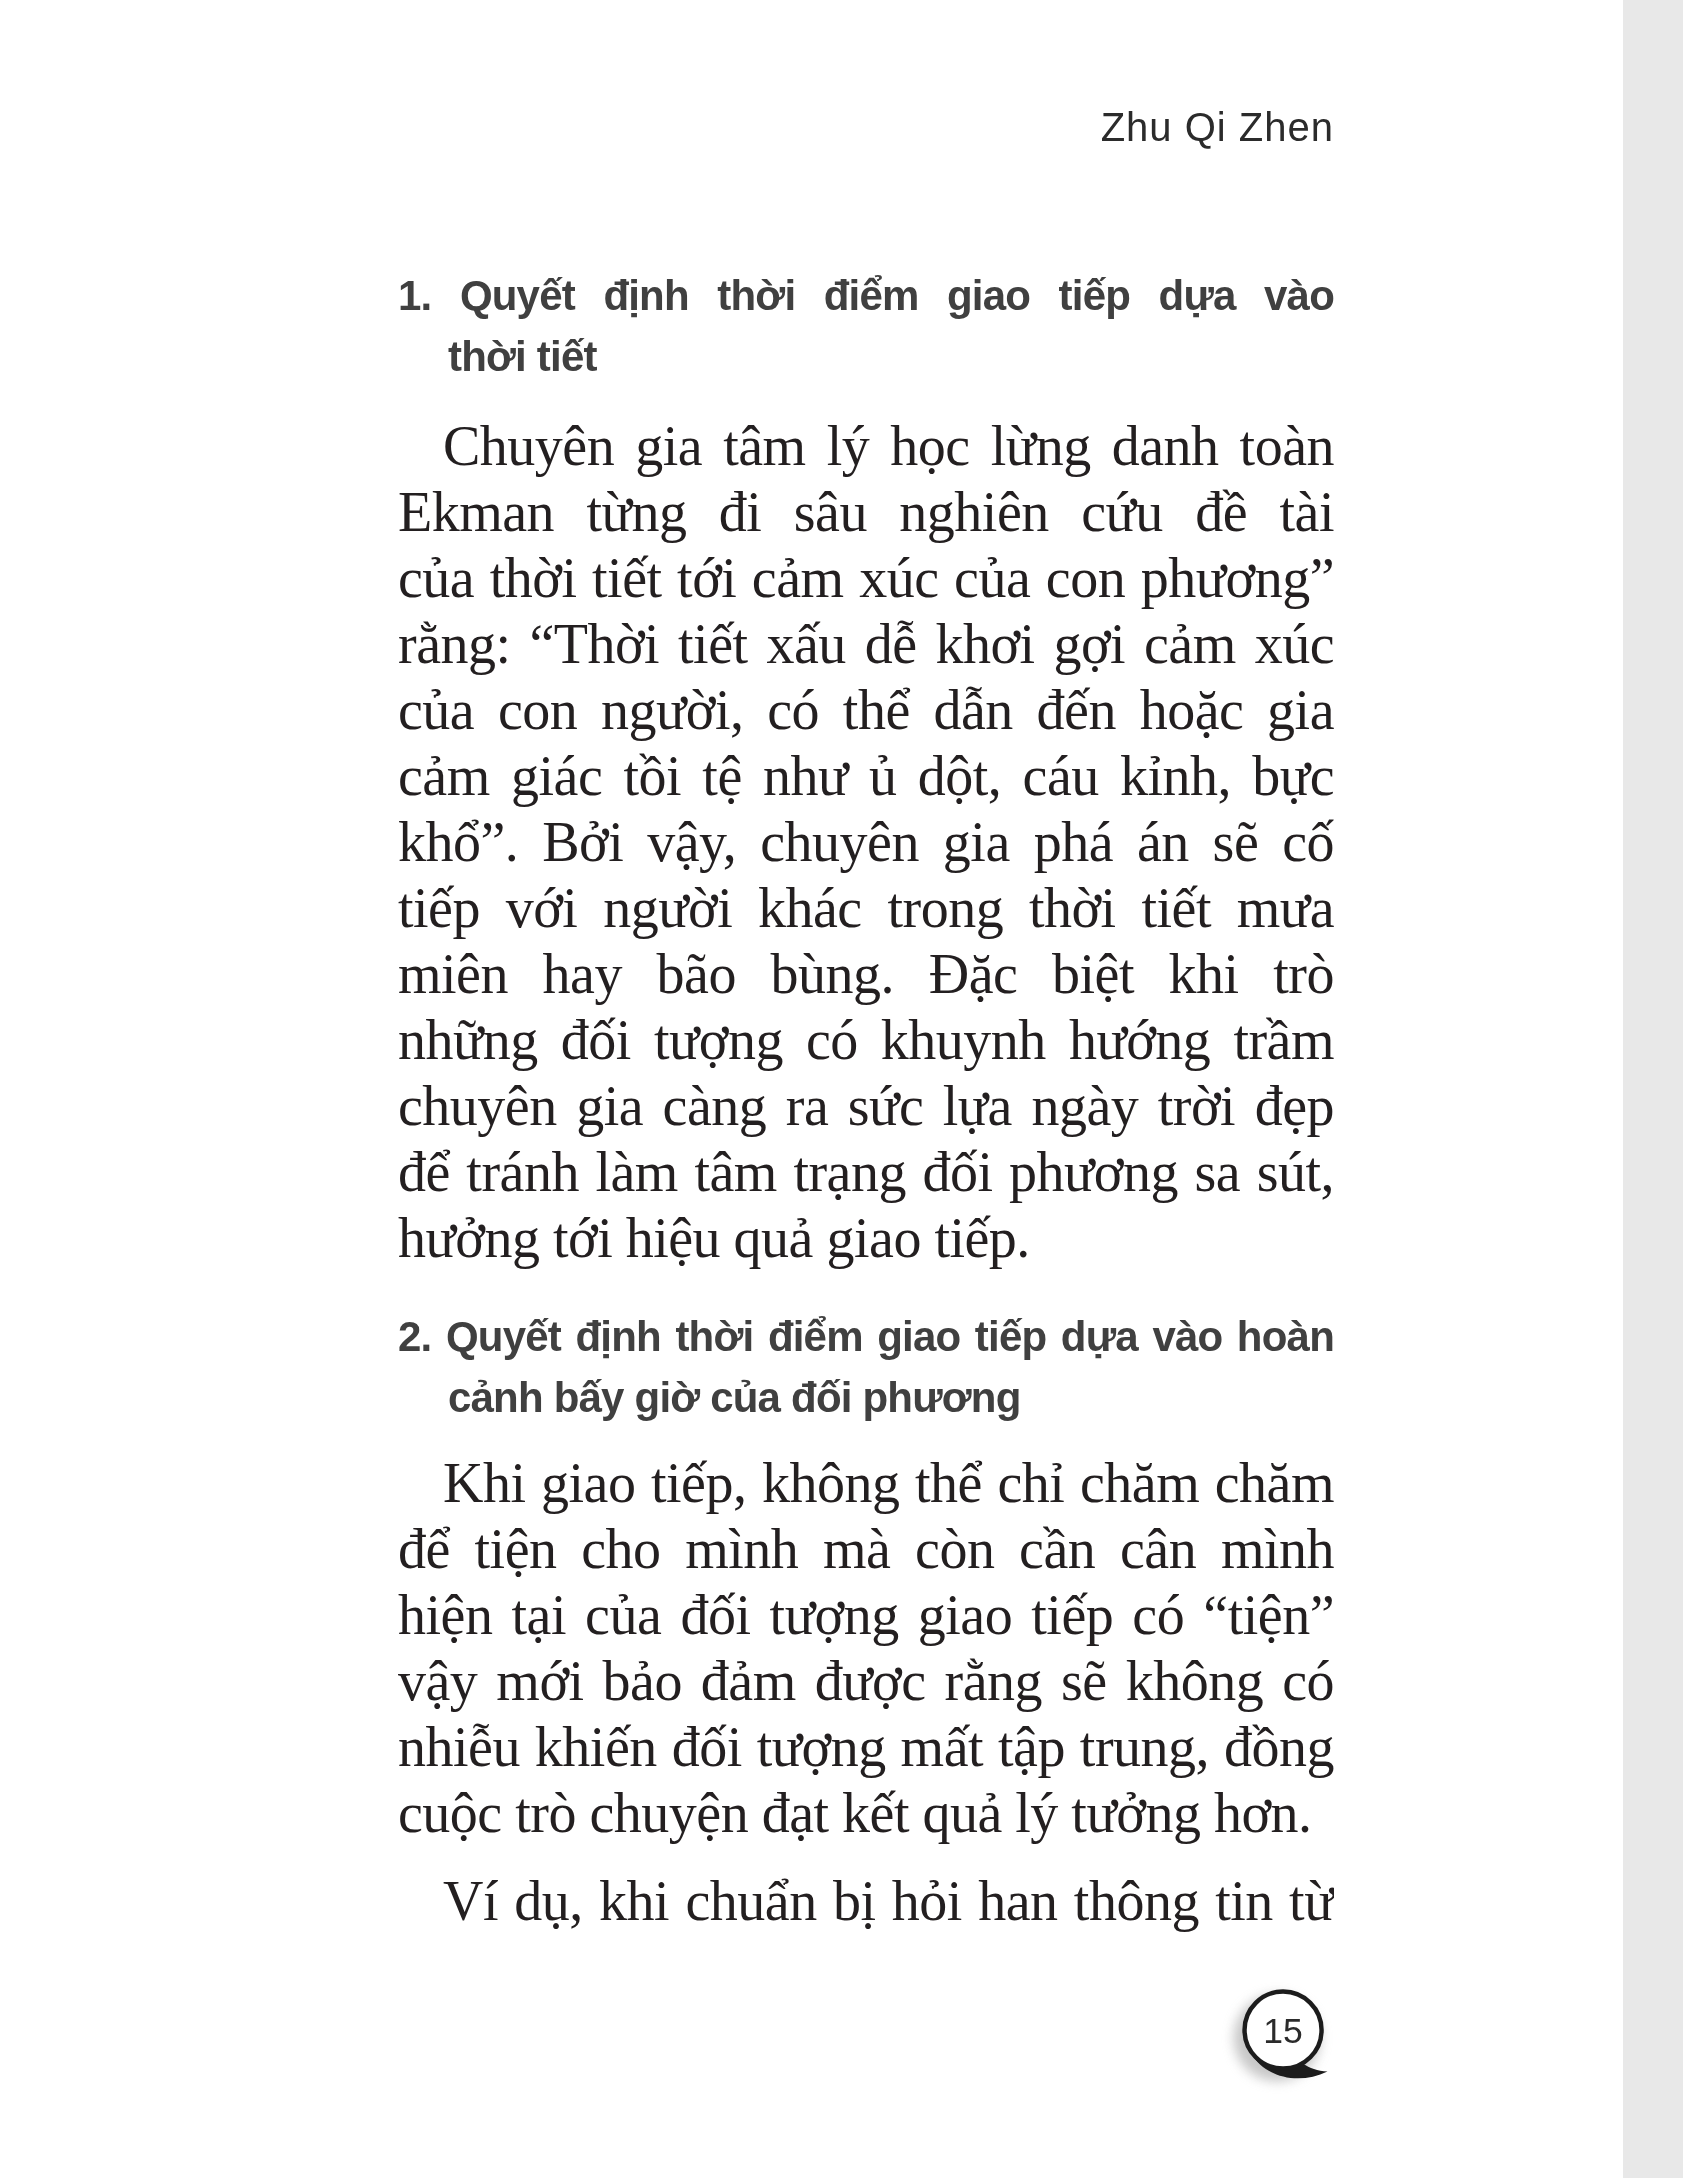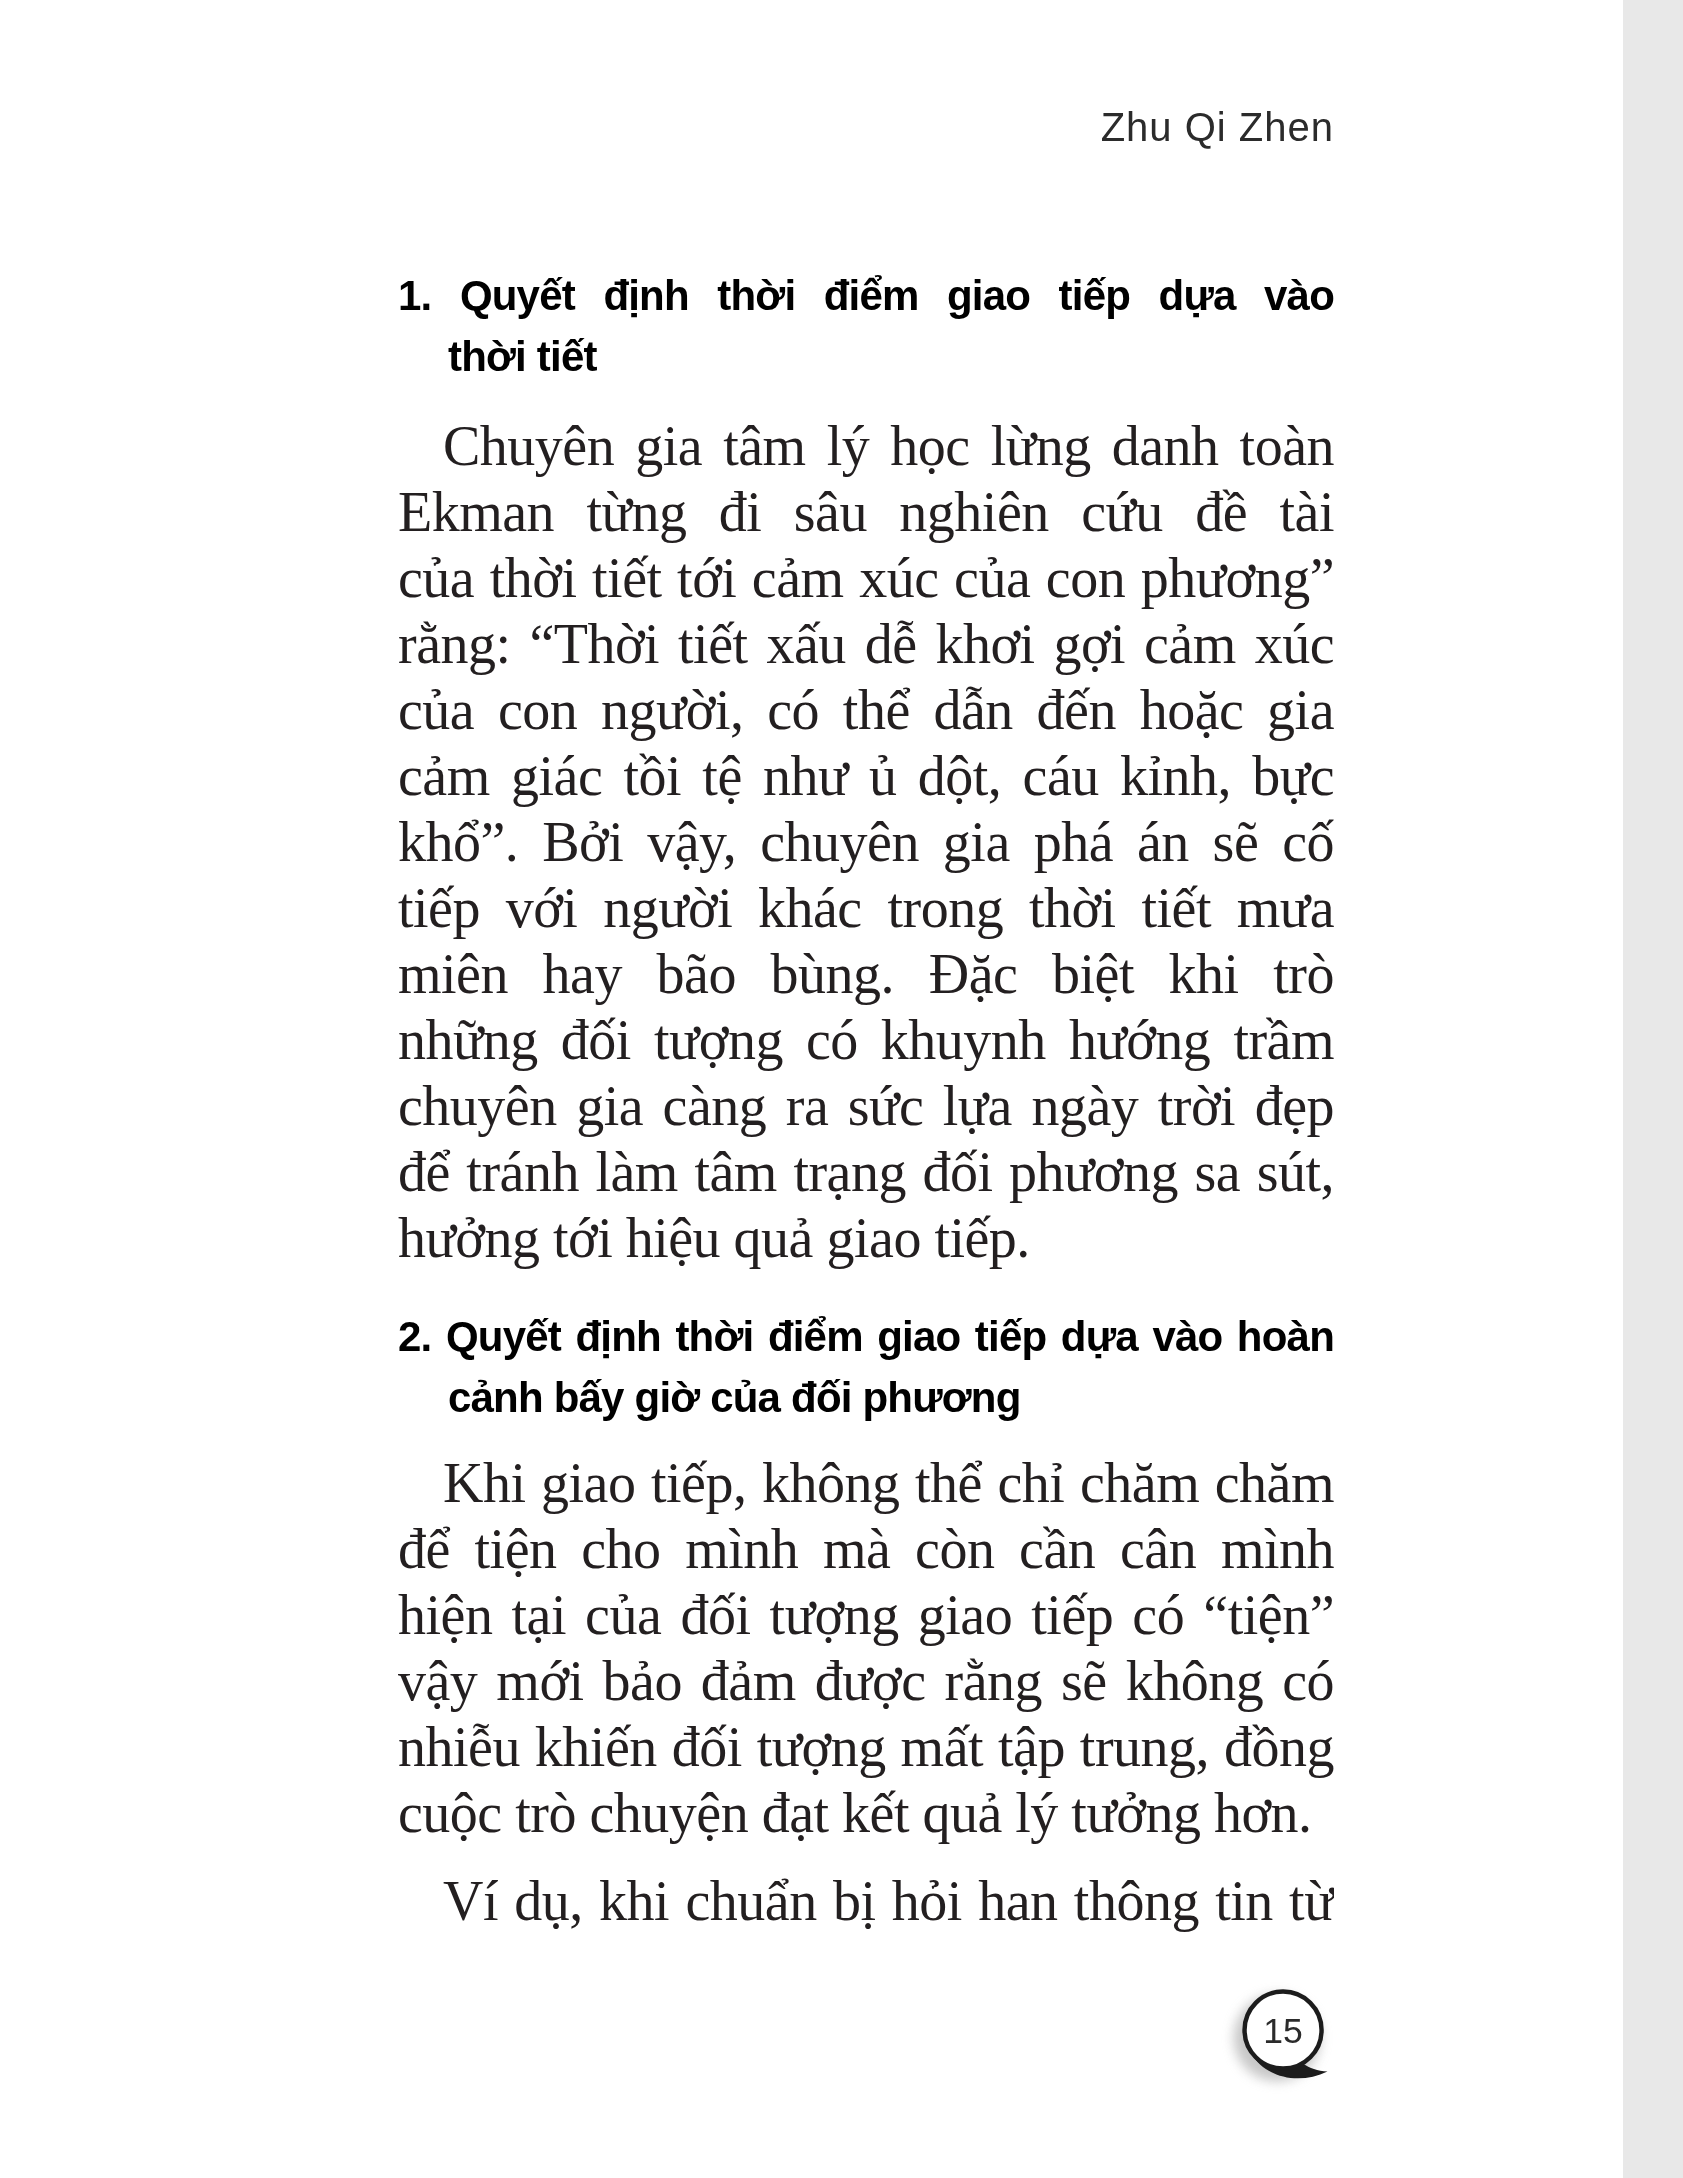--- a/index.html
+++ b/index.html
@@ -18,21 +18,21 @@
     top:105px;
     text-align:right;
     font-family:"Liberation Sans", sans-serif;
     font-weight:400;
     font-size:40px;
     letter-spacing:1px;
     color:#2b2b2b;
   }
 
   
-  .h-block{font-family:"Liberation Sans", sans-serif;font-weight:700;color:#000000;}
+  .h-block{font-family:"Liberation Sans", sans-serif;font-weight:700;color:#404040;}
   .hline{height:61px;line-height:61px;font-size:42px;letter-spacing:-0.8px;overflow:hidden;}
   .h1-block{top:265px;}
   .h2-block{top:1306px;}
   .hline.stretch{text-align:justify;text-align-last:justify;}
   .hline.cont{padding-left:50px;text-align:left;}
 
   
   .p-block{font-size:56px;}
   .bline{height:66px;line-height:66px;letter-spacing:-0.5px;overflow:hidden;
          text-align:justify;text-align-last:justify;}

